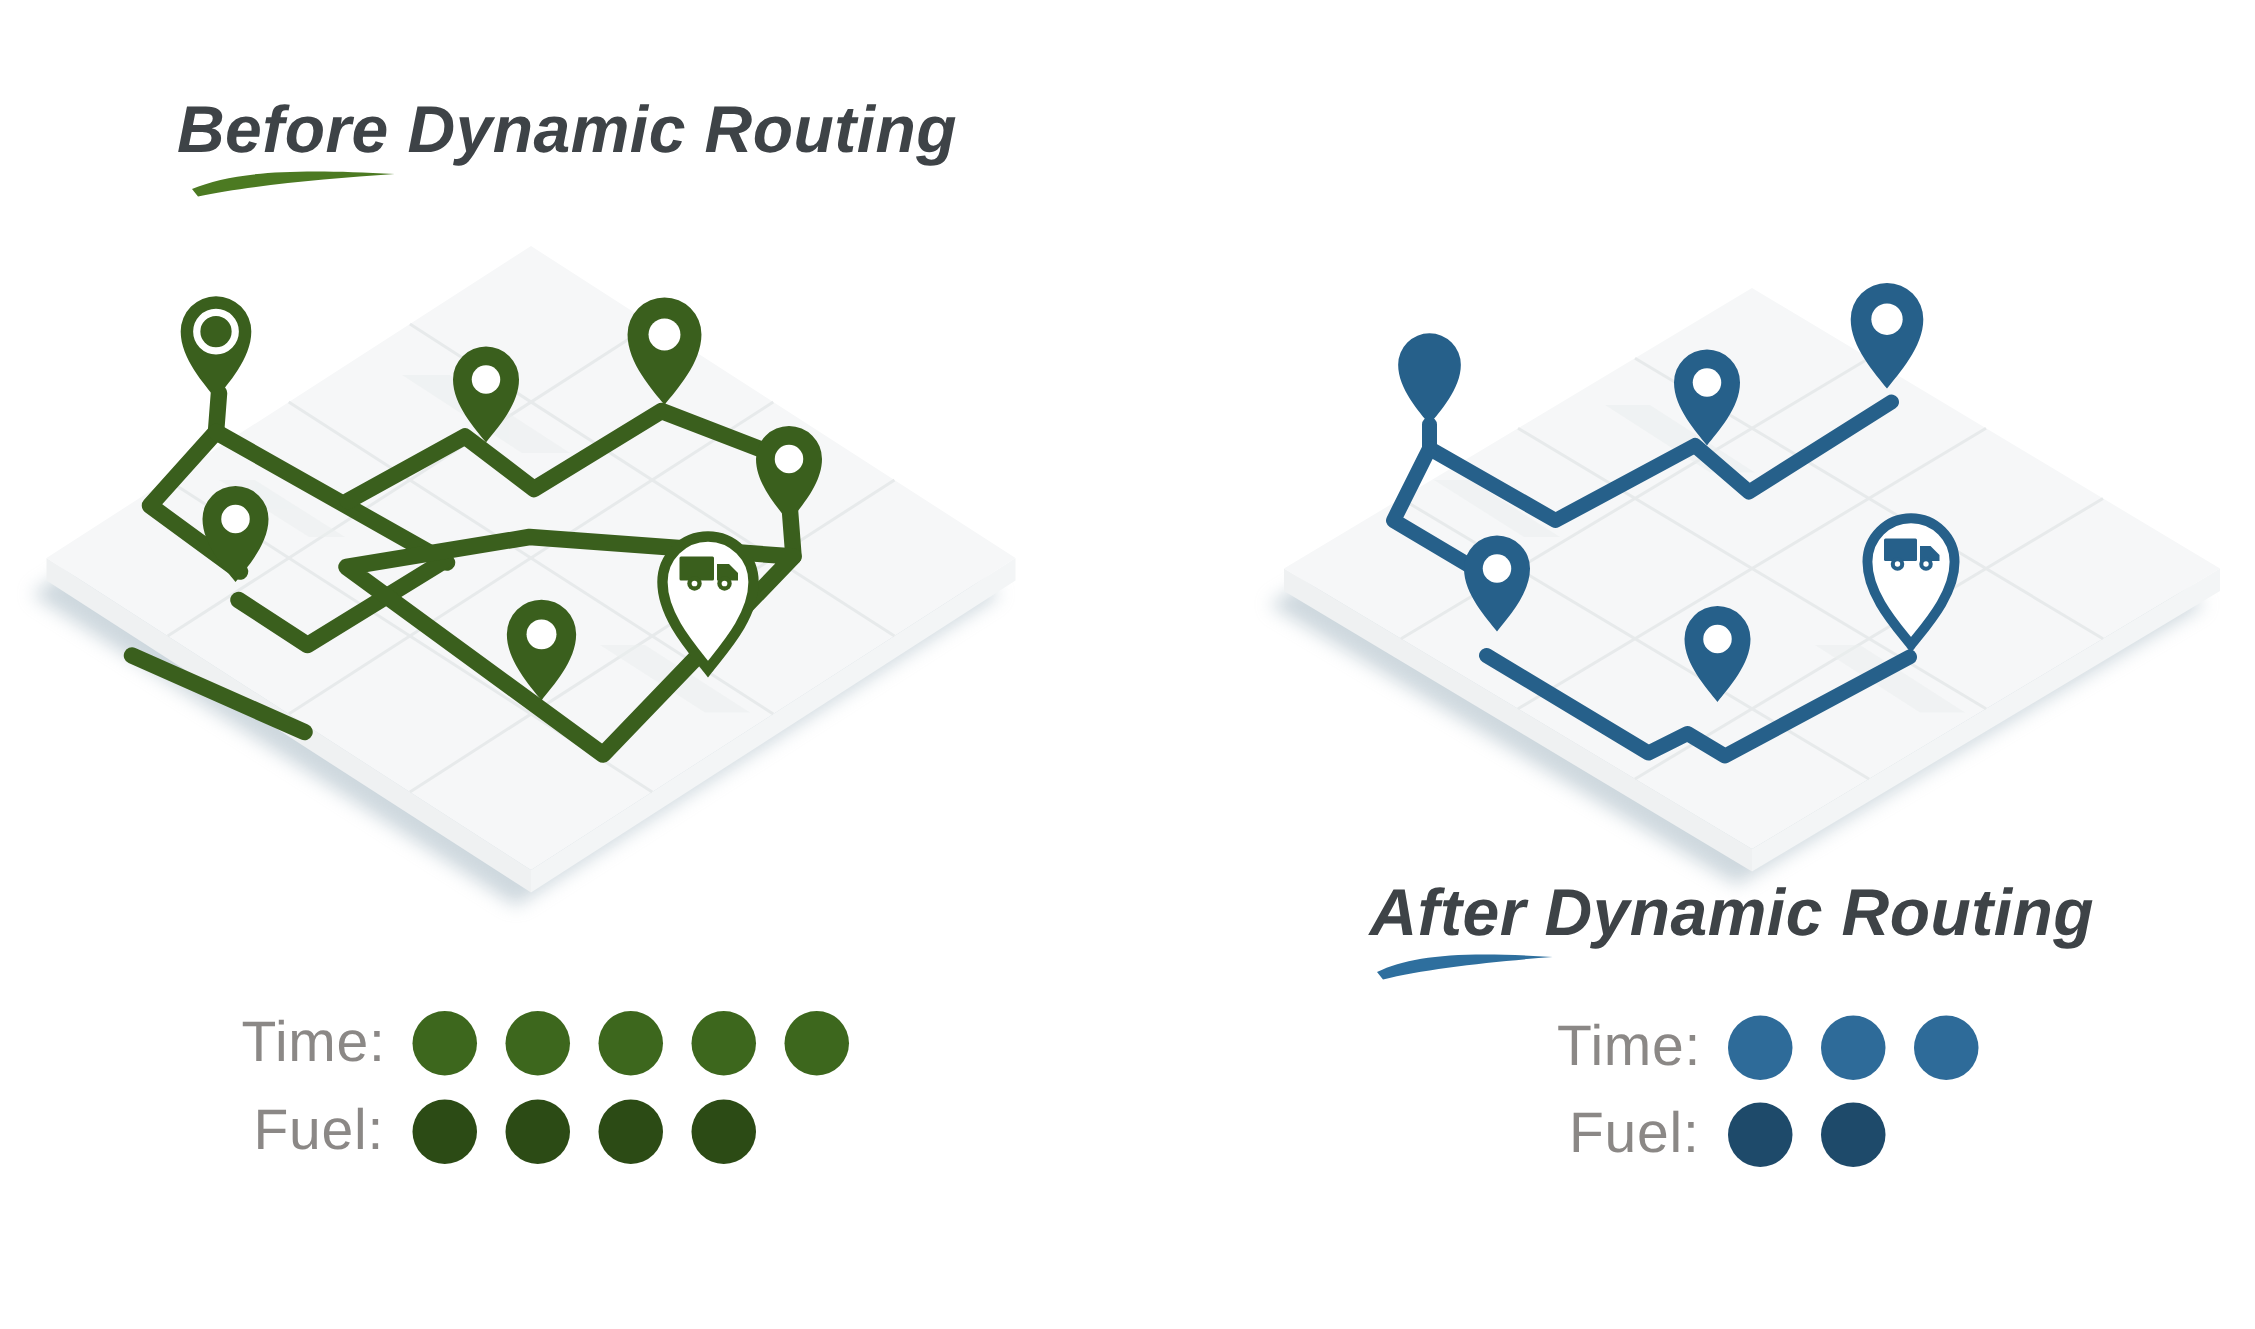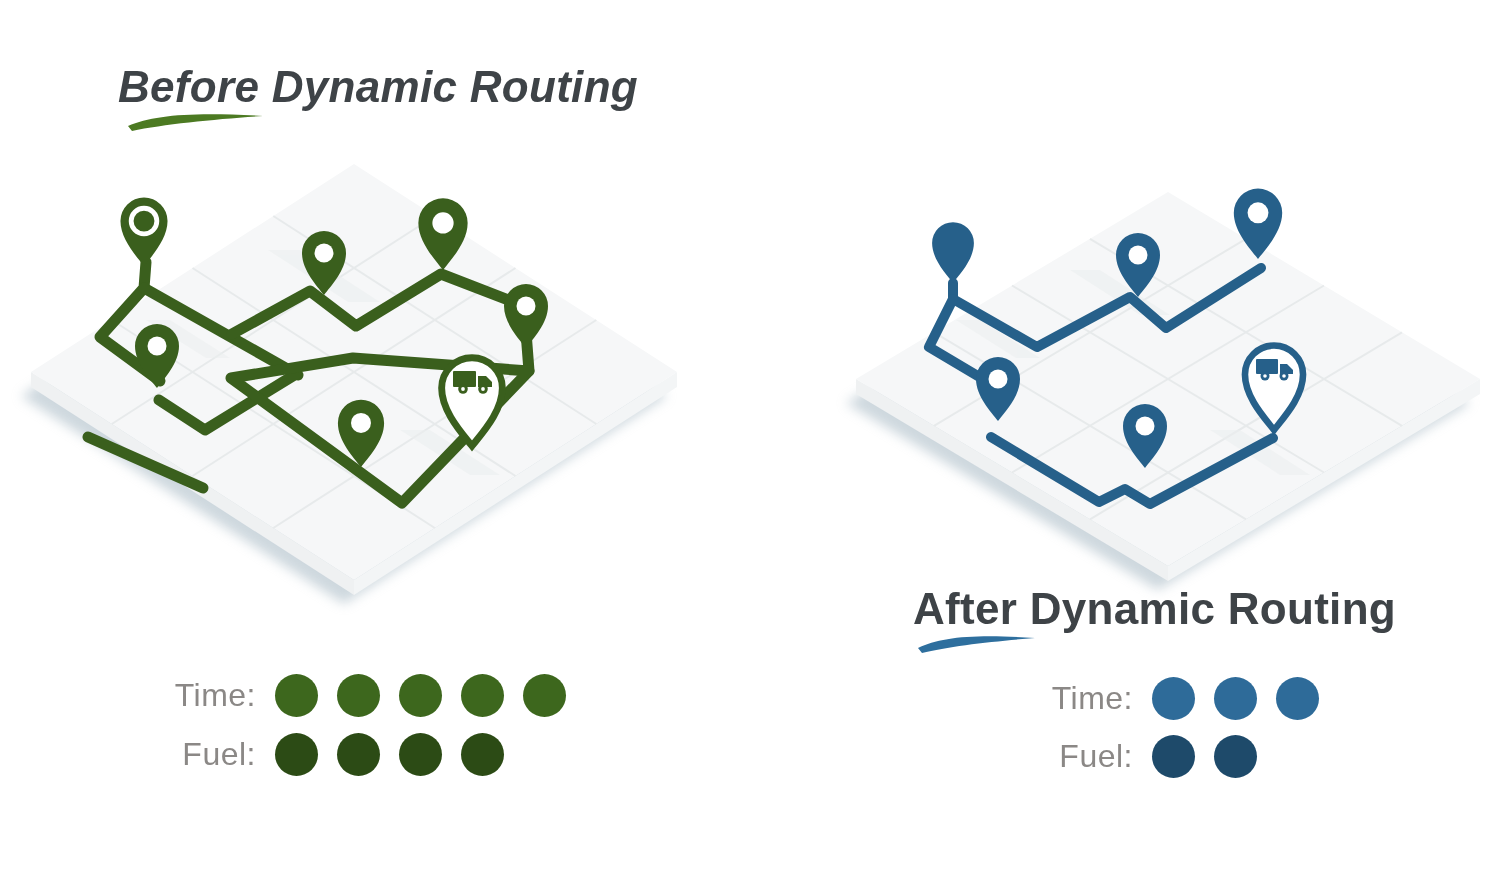--- a/index.html
+++ b/index.html
@@ -3,30 +3,30 @@
 <meta charset="utf-8">
 <style>
   html,body{margin:0;padding:0;background:#ffffff;}
   body{width:1503px;height:886px;overflow:hidden;position:relative;
        font-family:"Liberation Sans","DejaVu Sans",sans-serif;}
   .stage{position:absolute;inset:0;width:1503px;height:886px;}
   .scene{position:absolute;left:0;top:0;}
   .map-title{position:absolute;font-weight:bold;font-size:44px;letter-spacing:.3px;
              color:#3e4347;white-space:nowrap;}
   .title-before{left:118px;top:62px;font-style:italic;}
-  .title-after{left:913px;top:584px;}
+  .title-after{left:913px;top:584px;font-style:italic;}
   .swoosh{position:absolute;}
   .swoosh-before{left:126px;top:110px;}
   .swoosh-after{left:916px;top:632px;}
   .metrics{position:absolute;}
   .metrics-before{left:161px;top:674px;}
   .metrics-after{left:1038px;top:677px;}
   .metric-row{display:flex;align-items:center;gap:19px;height:43px;margin-bottom:16px;}
   .metrics-after .metric-row{margin-bottom:15px;}
-  .metric-label{width:95px;text-align:right;font-size:32px;color:#8b8886;
+  .metric-label{width:95px;text-align:right;font-size:38px;color:#8b8886;
                 letter-spacing:.5px;line-height:43px;}
   .dots{display:flex;gap:19px;}
   .dot{width:43px;height:43px;border-radius:50%;display:inline-block;}
 </style>
 </head>
 <body>
 
 <div class="stage">
 
   <svg class="scene" width="1503" height="886" viewBox="0 0 1503 886">

